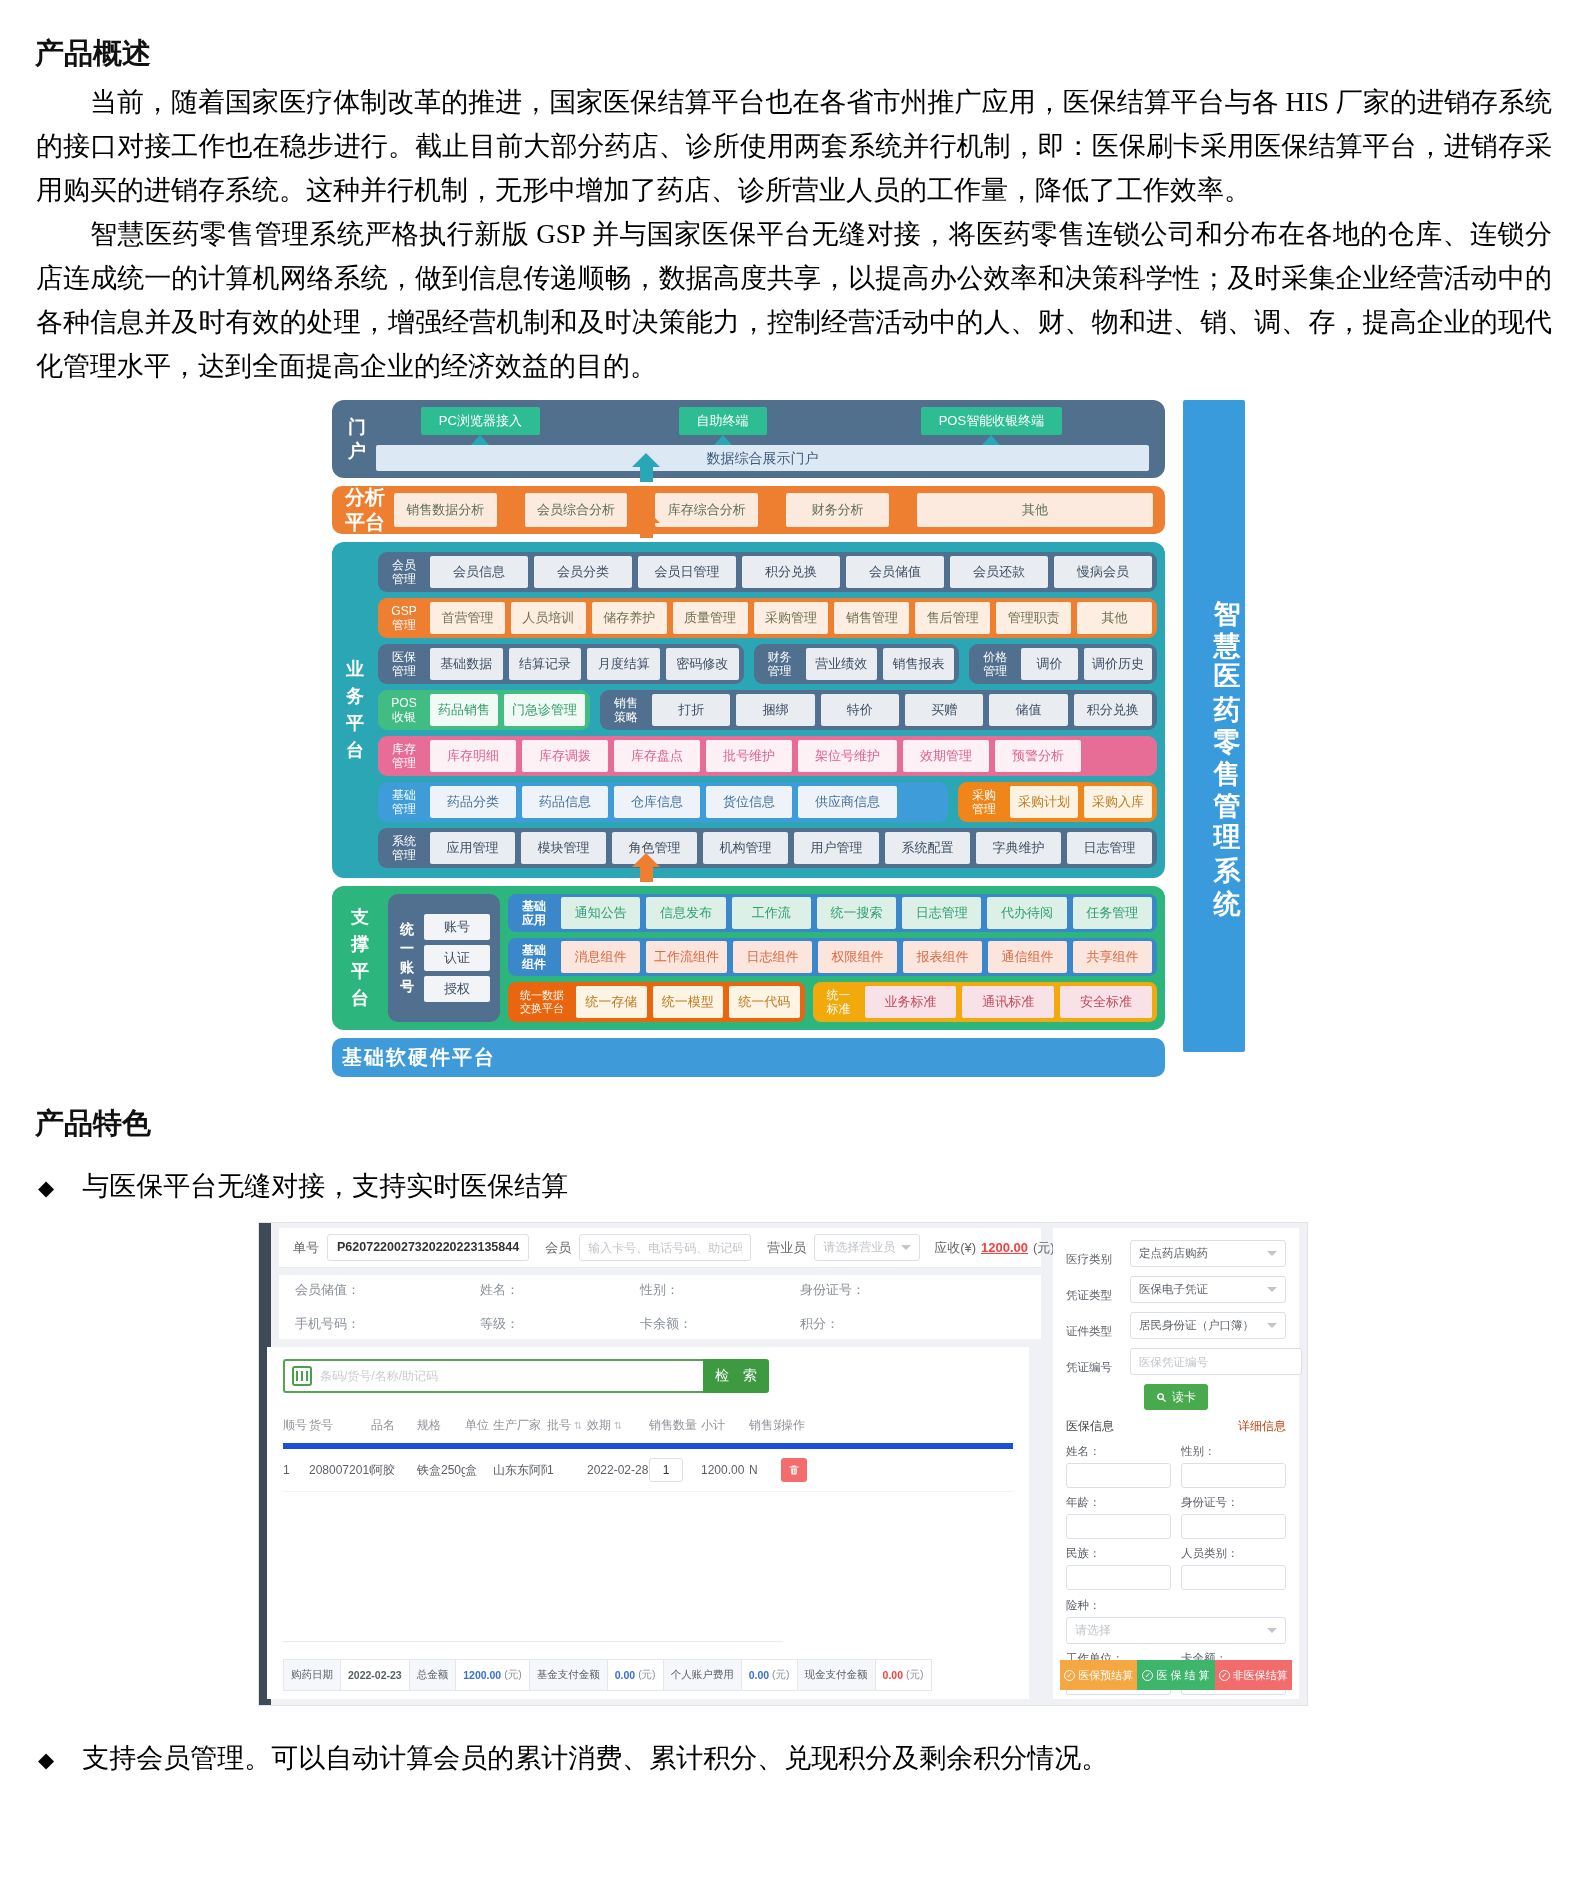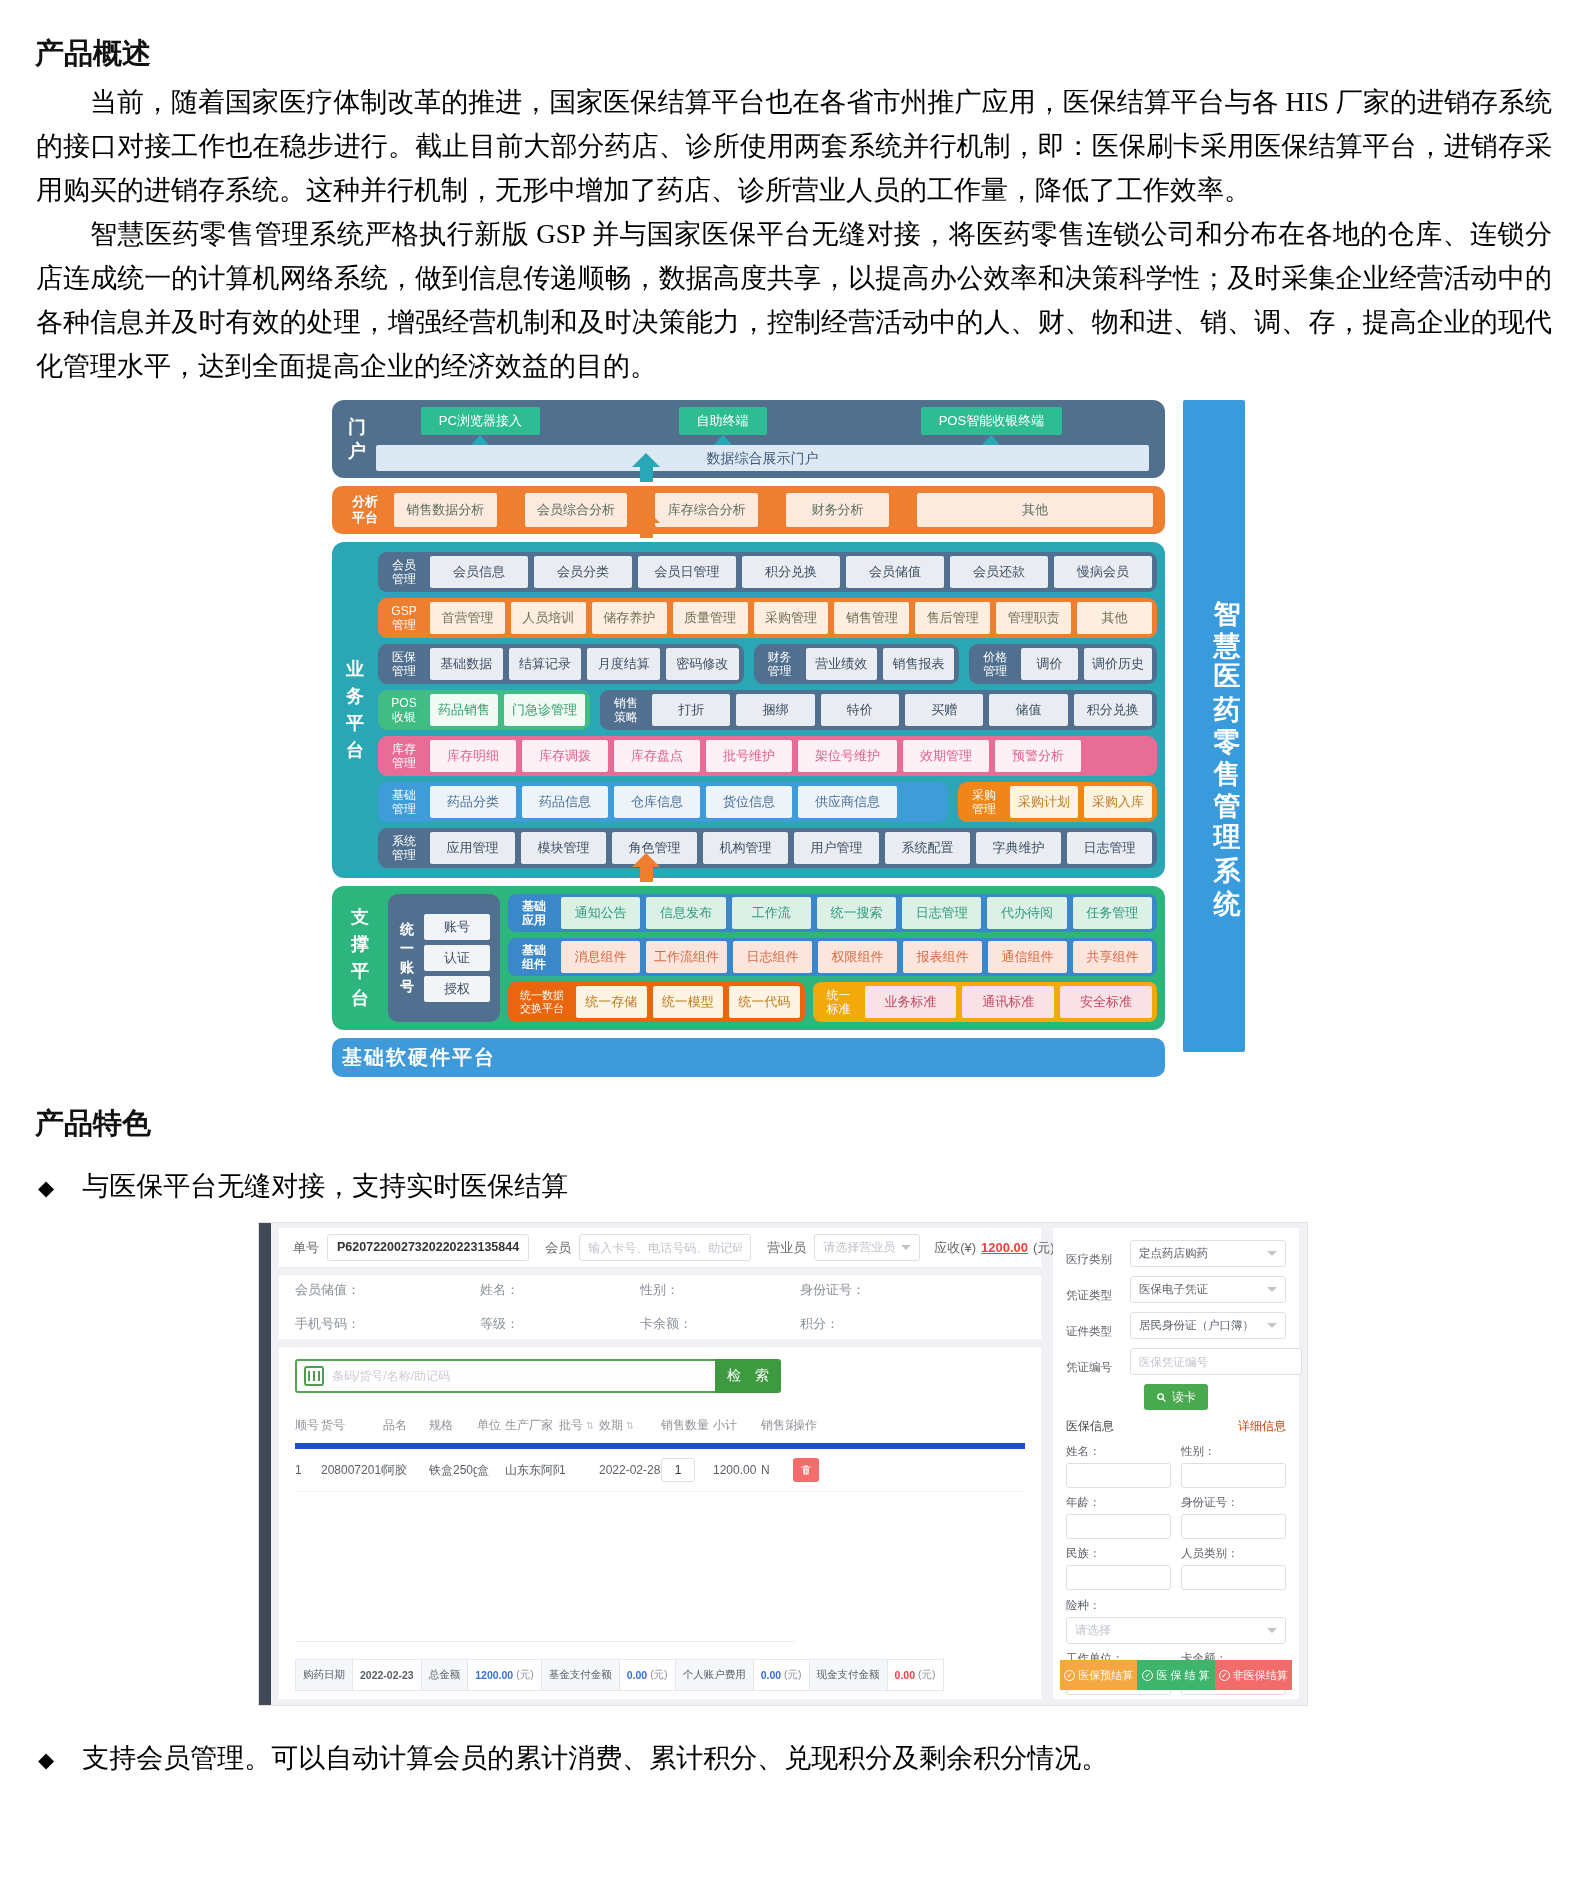--- a/index.html
+++ b/index.html
@@ -36,21 +36,21 @@
               color:#3e5a78;font-size:14px;text-align:center;line-height:26px;border-radius:2px}
   
   .gap-up{position:absolute;left:300px;top:-33px;display:flex;flex-direction:column;align-items:center;z-index:4}
   .gap-up .tri{width:0;height:0;border-left:14px solid transparent;border-right:14px solid transparent;border-bottom:14px solid #2aa7b6}
   .gap-up .stem{width:13px;height:15px;background:#2aa7b6}
   .gap-up.orange .tri{border-bottom-color:#ee7e30}
   .gap-up.orange .stem{background:#ee7e30}
   
   .analysis{height:48px;background:#ee7e30;display:flex;align-items:center;margin-bottom:8px;
             padding:0 12px;border-radius:10px}
-  .analysis .vlabel{font-size:13px;width:42px;line-height:1.25}
+  .analysis .vlabel{font-size:20px;width:42px;line-height:1.25}
   .analysis .gitems{flex:1;display:flex;gap:28px;margin-left:8px}
   .analysis .bx{background:#fceade;color:#5d6f5a;font-size:13px;padding:8px 0;flex:1;
                 text-align:center;border-radius:2px;white-space:nowrap}
   .analysis .bx:last-child{flex:2.3}
   
   .business{background:#2aa6b5;display:flex;margin-bottom:8px;padding:10px 8px 10px 0}
   .business > .vlabel{width:46px;font-size:18px;display:flex;align-items:center;justify-content:center;line-height:1.5}
   .brows{flex:1;display:flex;flex-direction:column;gap:6px}
   .brow{display:flex;gap:10px}
   .bgroup{display:flex;align-items:center;border-radius:9px;padding:4px 5px;gap:5px}
@@ -105,21 +105,21 @@
   .fakesel{border:1px solid #dcdfe6;border-radius:3px;height:27px;display:flex;align-items:center;
            justify-content:space-between;padding:0 8px;background:#fff;gap:6px}
   .ph{color:#c0c4cc;white-space:nowrap}
   .caret{width:0;height:0;border-left:5px solid transparent;border-right:5px solid transparent;
          border-top:5px solid #c0c4cc}
   .due{display:flex;align-items:baseline;gap:5px;margin-left:6px}
   .due-val{color:#f53f3f;font-weight:bold;font-size:13px;text-decoration:underline}
   .card-member{left:20px;top:52px;width:762px;height:64px;display:grid;
                grid-template-columns:185px 160px 160px 180px;align-content:center;row-gap:16px;
                padding:0 16px;font-size:13px;color:#8a8f99}
-  .card-main{left:20px;top:124px;width:762px;height:352px;padding:12px 16px}
+  .card-main{left:8px;top:124px;width:762px;height:352px;padding:12px 16px}
   .search-row{display:flex;width:486px;height:34px}
   .search-box{flex:1;border:2px solid #55a455;border-right:none;border-radius:3px 0 0 3px;
               display:flex;align-items:center;gap:8px;padding:0 7px;background:#fff}
   .barcode-icon{width:20px;height:20px;flex:0 0 auto;border:2px solid #4c9e4c;border-radius:3px;
        background:repeating-linear-gradient(90deg,#4c9e4c 0 2px,transparent 2px 5px);
        background-size:12px 10px;background-position:center;background-repeat:no-repeat}
   .search-in{border:none;outline:none;flex:1;font-size:12px;color:#5a5e66;font-family:"Liberation Sans",sans-serif}
   .search-in::placeholder{color:#c8ccd4}
   .search-btn{width:66px;background:#3e9a41;color:#fff;font-size:14px;display:flex;align-items:center;
               justify-content:center;border:none;border-radius:0 3px 3px 0;letter-spacing:5px;padding-left:5px;cursor:pointer}

